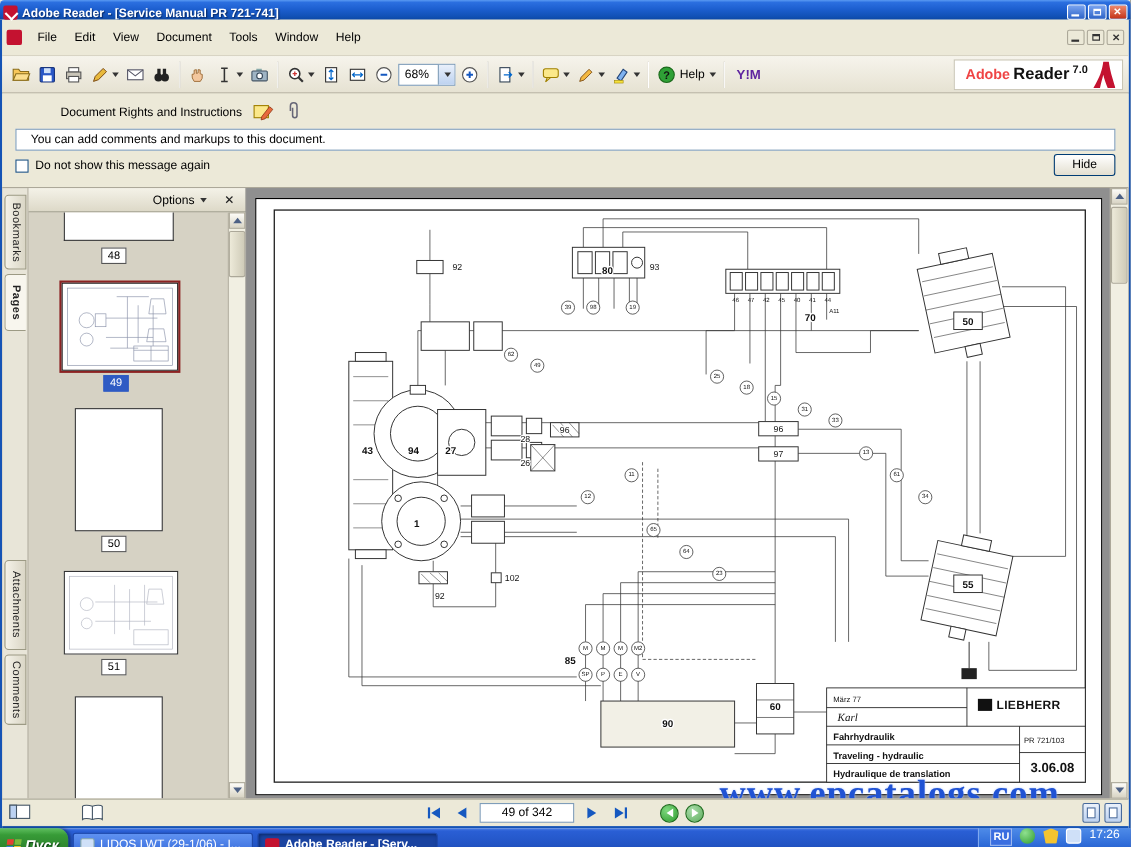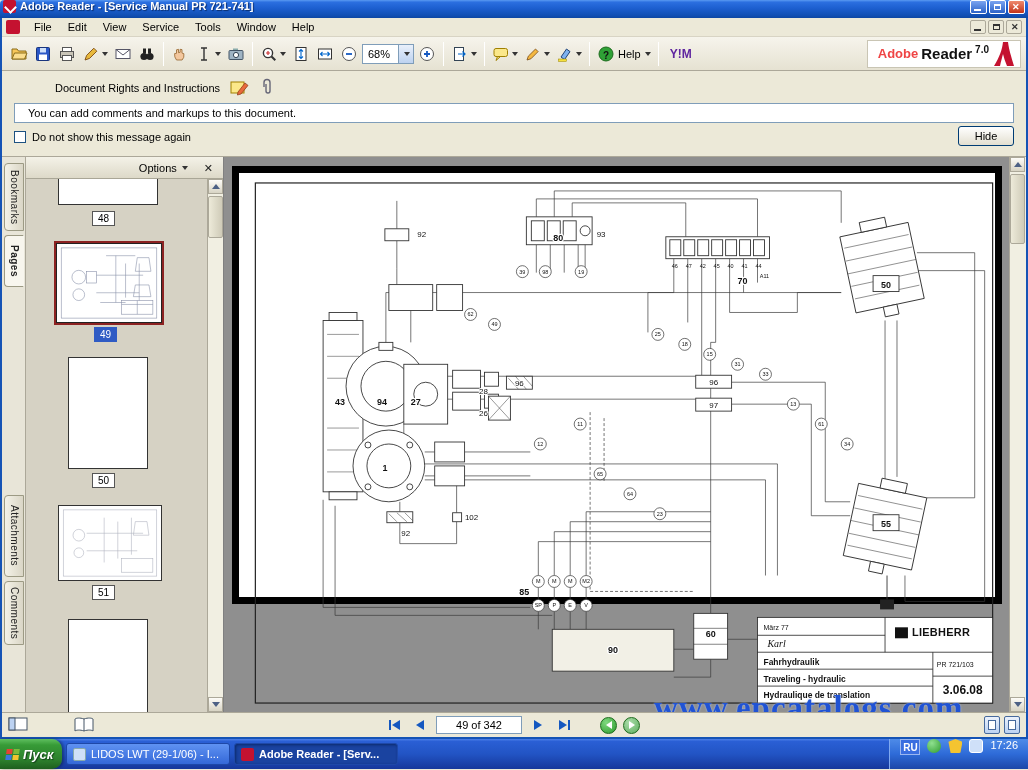--- a/index.html
+++ b/index.html
@@ -1,35 +1,35 @@
 <!DOCTYPE html>
 <html><head>
 <meta charset="utf-8">
 <style>
   * { margin:0; padding:0; box-sizing:border-box; }
   html,body { width:1028px; height:770px; overflow:hidden; }
   body { font-family:"Liberation Sans", sans-serif; font-size:11px; background:#000; }
   #app { position:relative; width:1028px; height:770px; background:#ECE9D8; }
 
   
-  .titlebar { height:18px; background:linear-gradient(180deg,#5a9af2 0%,#2b6fe0 12%,#1d5fd0 45%,#1150b4 85%,#0d47a3 100%); display:flex; align-items:flex-start; padding:0 3px; border-radius:4px 4px 0 0; }
+  .titlebar { height:18px; background:linear-gradient(180deg,#5a9af2 0%,#2b6fe0 12%,#1d5fd0 45%,#1150b4 85%,#0d47a3 100%); display:flex; align-items:flex-end; padding:0 3px; border-radius:4px 4px 0 0; }
   .appicon { width:13px; height:13px; background:#C41230; border-radius:2px; margin-right:4px; position:relative; flex:none; }
   .appicon:before { content:""; position:absolute; left:3px; top:3px; width:7px; height:7px; border-left:2px solid #fff; border-bottom:2px solid #fff; transform:rotate(-45deg); }
   .titletext { color:#fff; font-weight:bold; font-size:11px; text-shadow:1px 1px 1px #0a2e6e; white-space:nowrap; overflow:hidden; flex:1; }
   .wbtns { display:flex; gap:2px; }
   .wbtn { width:17px; height:14px; border-radius:2px; border:1px solid #fff; background:linear-gradient(180deg,#7aa4f0,#2c63c8); position:relative; }
   .wbtn.close { background:linear-gradient(180deg,#ef8a6e,#c33318); }
   .wbtn .mini { position:absolute; left:3px; bottom:2px; width:7px; height:2px; background:#fff; }
   .wbtn .rest { position:absolute; left:4px; top:3px; width:7px; height:6px; border:1px solid #fff; border-top:2px solid #fff; }
   .wbtn .xx { position:absolute; left:3px; top:2px; color:#fff; font-size:9px; font-weight:bold; line-height:9px; }
 
   .winbody { border-left:2px solid #1553b5; border-right:2px solid #1553b5; background:#ECE9D8; }
 
   
-  .menubar { height:19px; background:#ECE9D8; border-bottom:1px solid #D8D4C4; display:flex; align-items:center; padding:0 2px; }
+  .menubar { height:33px; background:#ECE9D8; border-bottom:1px solid #D8D4C4; display:flex; align-items:center; padding:0 2px; }
   .pdficon { width:14px; height:14px; background:#C41230; border-radius:2px; margin:0 6px 0 2px; }
   .menu-item { padding:2px 8px; color:#000; }
   .mdibtns { margin-left:auto; display:flex; gap:2px; padding-right:2px; }
   .mdibtn { width:16px; height:14px; background:#ECE9D8; border:1px solid #ACA899; border-radius:2px; position:relative; }
   .mdibtn .mini { position:absolute; left:3px; bottom:2px; width:7px; height:2px; background:#333; }
   .mdibtn .rest { position:absolute; left:4px; top:3px; width:7px; height:6px; border:1px solid #333; border-top:2px solid #333; }
   .mdibtn .xx { position:absolute; left:4px; top:1px; color:#333; font-size:9px; font-weight:bold; }
 
   
   .toolbar { height:34px; background:linear-gradient(180deg,#F6F4EC,#E6E2D2); border-bottom:1px solid #ACA899; display:flex; align-items:center; padding:0 5px; }
@@ -74,21 +74,21 @@
   .tlabel { position:absolute; background:#fff; border:1px solid #555; font-size:10px; padding:0 5px; line-height:13px; }
   .tlabel.sel { background:#2F5BC4; color:#fff; border-color:#2F5BC4; }
 
   .vscroll { position:absolute; top:22px; right:0; bottom:0; width:16px; background:#F1EFE2; border-left:1px solid #ACA899; }
   .sb-btn { position:absolute; left:0; width:15px; height:15px; background:linear-gradient(180deg,#FDFCF8,#D8D4C4); border:1px solid #ACA899; display:flex; align-items:center; justify-content:center; }
   .sb-thumb { position:absolute; left:0; width:15px; background:linear-gradient(90deg,#EDEAD9,#CFCBB8); border:1px solid #ACA899; border-radius:2px; }
   .tri-up { width:0;height:0;border-left:4px solid transparent;border-right:4px solid transparent;border-bottom:5px solid #4D6185; }
   .tri-dn { width:0;height:0;border-left:4px solid transparent;border-right:4px solid transparent;border-top:5px solid #4D6185; }
 
   .docarea { flex:1; position:relative; background:#8F8F8F; overflow:hidden; }
-  .page { position:absolute; left:8px; top:9px; width:770px; height:438px; background:#fff; border:7px solid #000000; }
+  .page { position:absolute; left:8px; top:9px; width:770px; height:543px; background:#fff; border:1px solid #000000; }
   .page svg { display:block; }
   .docscroll { position:absolute; top:0; right:0; bottom:0; width:17px; background:#F1EFE2; border-left:1px solid #ACA899; }
   .watermark { position:absolute; left:430px; top:533px; font-family:"Liberation Serif", serif; font-weight:bold; font-size:33px; color:#2053D4; text-shadow:0 0 2px #A9C0F5; white-space:nowrap; letter-spacing:1px; }
 
   
   svg text { font-family:"Liberation Sans", sans-serif; fill:#111; }
   .dl { text-anchor:middle; dominant-baseline:central; }
   .dl-big { font-weight:bold; font-size:9px; paint-order:stroke; stroke:#fff; stroke-width:2.5px; }
   .dl-plain { font-size:8px; paint-order:stroke; stroke:#fff; stroke-width:2px; }
   .dl-circ { font-size:5.5px; }
@@ -160,21 +160,21 @@
     </div>
   </div>
 
   <div class="winbody">
 
     <div class="menubar">
       <div class="pdficon"></div>
       <div class="menu-item">File</div>
       <div class="menu-item">Edit</div>
       <div class="menu-item">View</div>
-      <div class="menu-item">Service</div>
+      <div class="menu-item">Document</div>
       <div class="menu-item">Tools</div>
       <div class="menu-item">Window</div>
       <div class="menu-item">Help</div>
       <div class="mdibtns">
         <div class="mdibtn">
             <span class="mini"></span>
           </div>
         <div class="mdibtn">
             <span class="rest"></span>
           </div>

